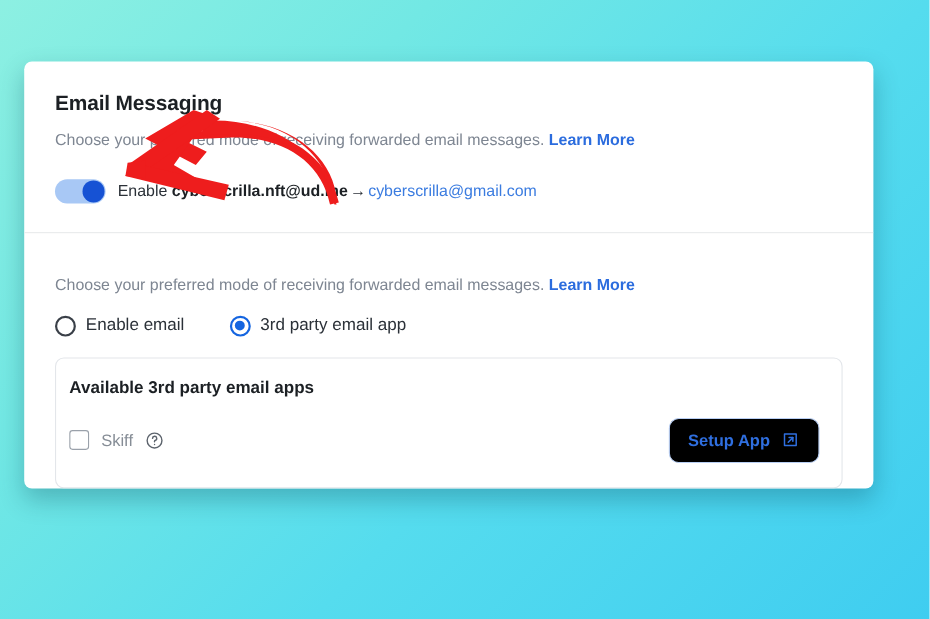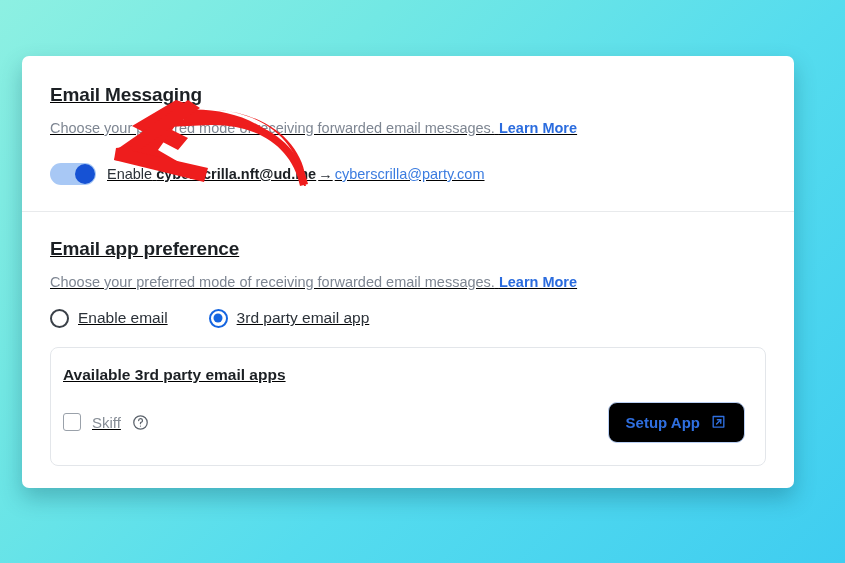--- a/index.html
+++ b/index.html
@@ -15,26 +15,25 @@
     background: linear-gradient(135deg, #8df0e2 0%, #72e8e4 28%, #55dcee 60%, #3fcdf0 100%);
     position: relative;
   }
 
   
   .card {
     position: absolute;
     left: 22px;
     top: 56px;
     width: 772px;
-    height: 432px;
+    height: 388px;
     background: #ffffff;
     border-radius: 7px;
     box-shadow: 0 10px 22px rgba(10, 70, 85, 0.30);
     overflow: hidden;
-    text-decoration: underline;
   }
 
   
   .section-one {
     padding: 28px 28px 26px 28px;
     border-bottom: 1px solid #e8eaec;
   }
 
   .section-title {
     font-size: 19px;
@@ -238,28 +237,27 @@
       <span>Choose your preferred mode of receiving forwarded email messages.</span>
       <a class="learn-more">Learn More</a>
     </div>
 
     <div class="toggle-row">
       <div class="toggle">
         <div class="knob"></div>
       </div>
       <div class="toggle-label">
         <span>Enable</span>
-        <span class="addr-from">cyberscrilla.nft@ud.me</span><span class="arrow-glyph">→</span><span class="addr-to">cyberscrilla@party.com</span>
+        <span class="addr-from">cyberscrilla.nft@ud.me</span><span class="arrow-glyph">→</span><span class="addr-to">cyberscrilla@gmail.com</span>
       </div>
     </div>
   </div>
 
   <div class="section-two">
 
-    <div class="section-title">Email app preference</div>
 
     <div class="section-desc">
       <span>Choose your preferred mode of receiving forwarded email messages.</span>
       <a class="learn-more">Learn More</a>
     </div>
 
     <div class="radio-row">
       <div class="radio-opt">
         <span class="radio-mark"></span>
         <span class="radio-text">Enable email</span>

